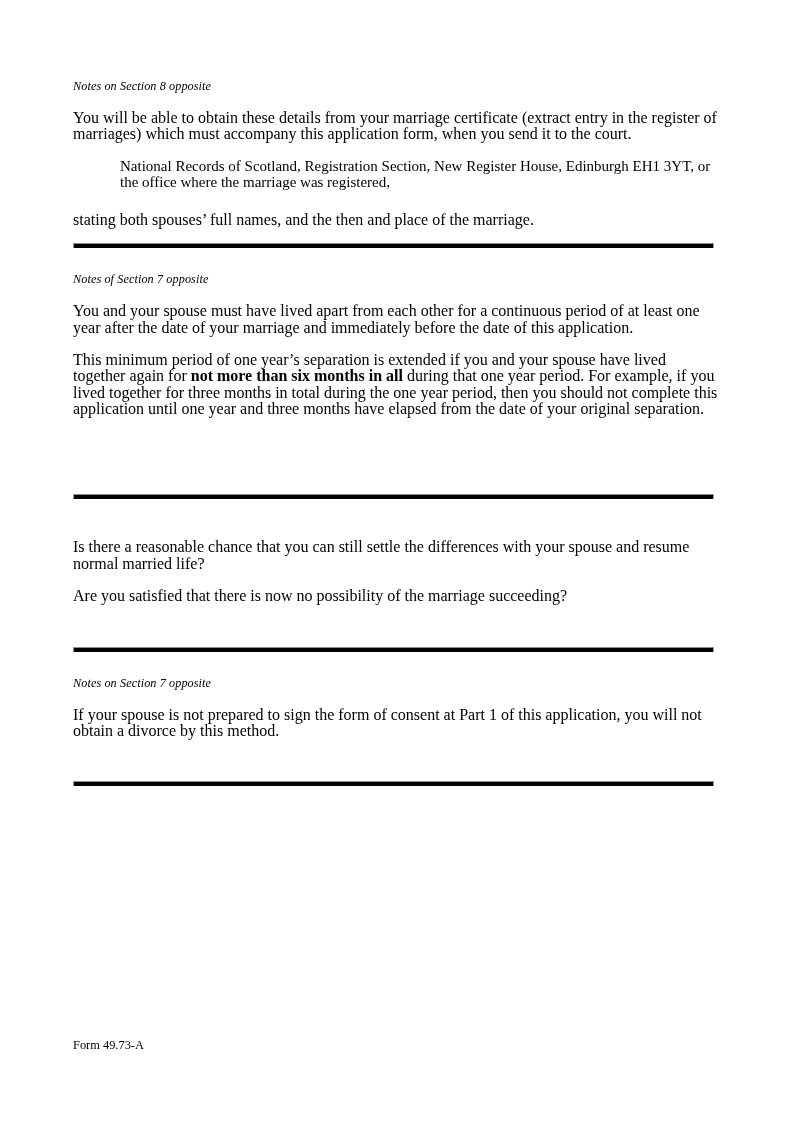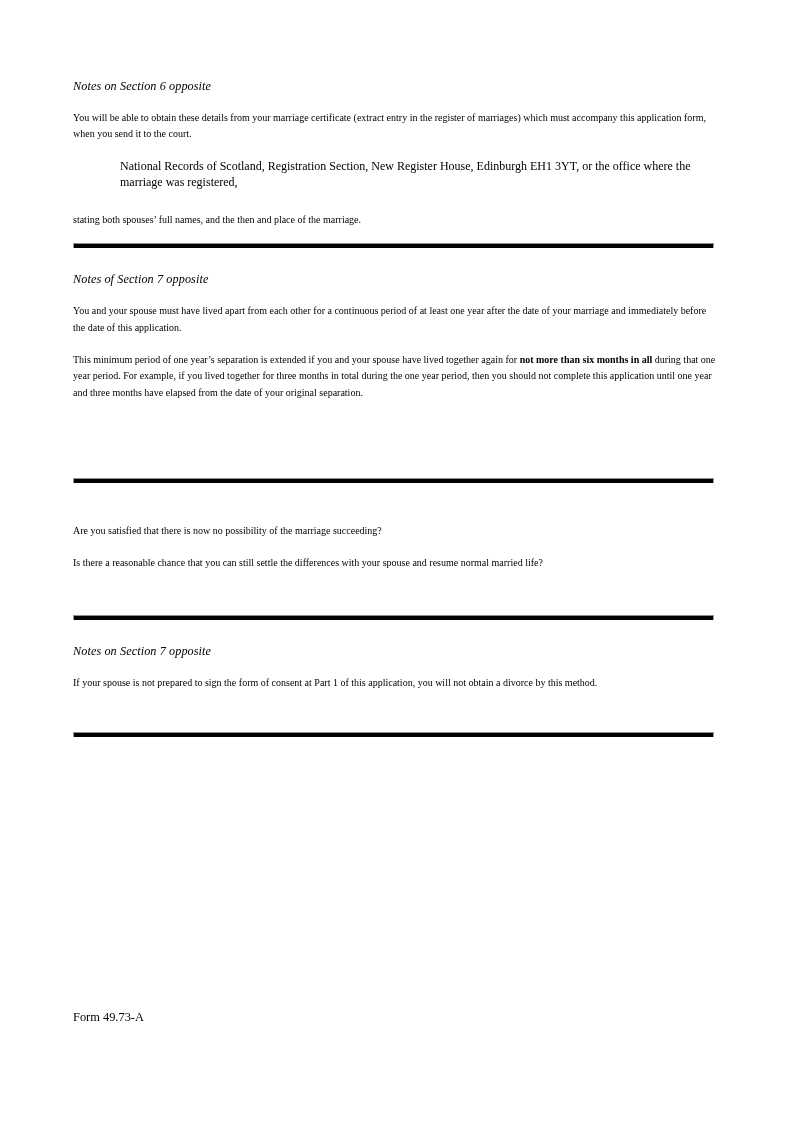--- a/index.html
+++ b/index.html
@@ -31,32 +31,32 @@
     width: 647px;
   }
   .note-heading {
     font-style: italic;
     font-size: 12.2px;
     line-height: 15px;
     margin: 0 0 15px 0;
     letter-spacing: 0.1px;
   }
   .para {
-    font-size: 10px;
+    font-size: 16px;
     line-height: 16.3px;
     margin: 16px 0 15px 0;
     text-align: left;
   }
   .para b {
     font-weight: bold;
   }
   .indent-block {
     margin: 0 0 22px 47px;
     width: 600px;
-    font-size: 12px;
+    font-size: 15px;
     line-height: 16.3px;
   }
   .rule {
     height: 5px;
     background: #000000;
     border-left: 1px solid #9a9a9a;
     border-right: 1px solid #9a9a9a;
     border-top: 1px solid #8e8e8e;
     box-sizing: border-box;
     width: 641px;
@@ -65,54 +65,54 @@
   .sec-block {
     margin: 0;
   }
   .spacer-s5 { height: 62px; }
   .spacer-s6 { height: 28px; }
   .spacer-s7 { height: 26px; }
   .after-rule-gap { height: 24px; }
   .footer {
     position: absolute;
     left: 73px;
-    top: 1009px;
+    top: 1037px;
     font-size: 12.4px;
     line-height: 16px;
   }
 </style>
 </head>
 <body>
 
 <div class="page">
   <div class="content">
 
     <div class="sec-block">
-      <p class="note-heading">Notes on Section 6 opposite</p>
+      <p class="note-heading">Notes on Section 8 opposite</p>
       <p class="para">You will be able to obtain these details from your marriage certificate (extract entry in the register of marriages) which must accompany this application form, when you send it to the court.</p>
       <p class="indent-block">National Records of Scotland, Registration Section, New Register House, Edinburgh EH1 3YT, or the office where the marriage was registered,</p>
       <p class="para">stating both spouses’ full names, and the then and place of the marriage.</p>
     </div>
 
     <div class="rule"></div>
     <div class="after-rule-gap"></div>
 
     <div class="sec-block">
       <p class="note-heading">Notes of Section 7 opposite</p>
       <p class="para">You and your spouse must have lived apart from each other for a continuous period of at least one year after the date of your marriage and immediately before the date of this application.</p>
       <p class="para"><span>This minimum period of one year’s separation is extended if you and your spouse have lived together again for </span><b>not more than six months in all</b><span> during that one year period.  For example, if you lived together for three months in total during the one year period, then you should not complete this application until one year and three months have elapsed from the date of your original separation.</span></p>
     </div>
 
     <div class="spacer-s5"></div>
     <div class="rule"></div>
     <div class="after-rule-gap"></div>
 
     <div class="sec-block">
+      <p class="para">Is there a reasonable chance that you can still settle the differences with your spouse and resume normal married life?</p>
       <p class="para">Are you satisfied that there is now no possibility of the marriage succeeding?</p>
-      <p class="para">Is there a reasonable chance that you can still settle the differences with your spouse and resume normal married life?</p>
     </div>
 
     <div class="spacer-s6"></div>
     <div class="rule"></div>
     <div class="after-rule-gap"></div>
 
     <div class="sec-block">
       <p class="note-heading">Notes on Section 7 opposite</p>
       <p class="para">If your spouse is not prepared to sign the form of consent at Part 1 of this application, you will not obtain a divorce by this method.</p>
     </div>

